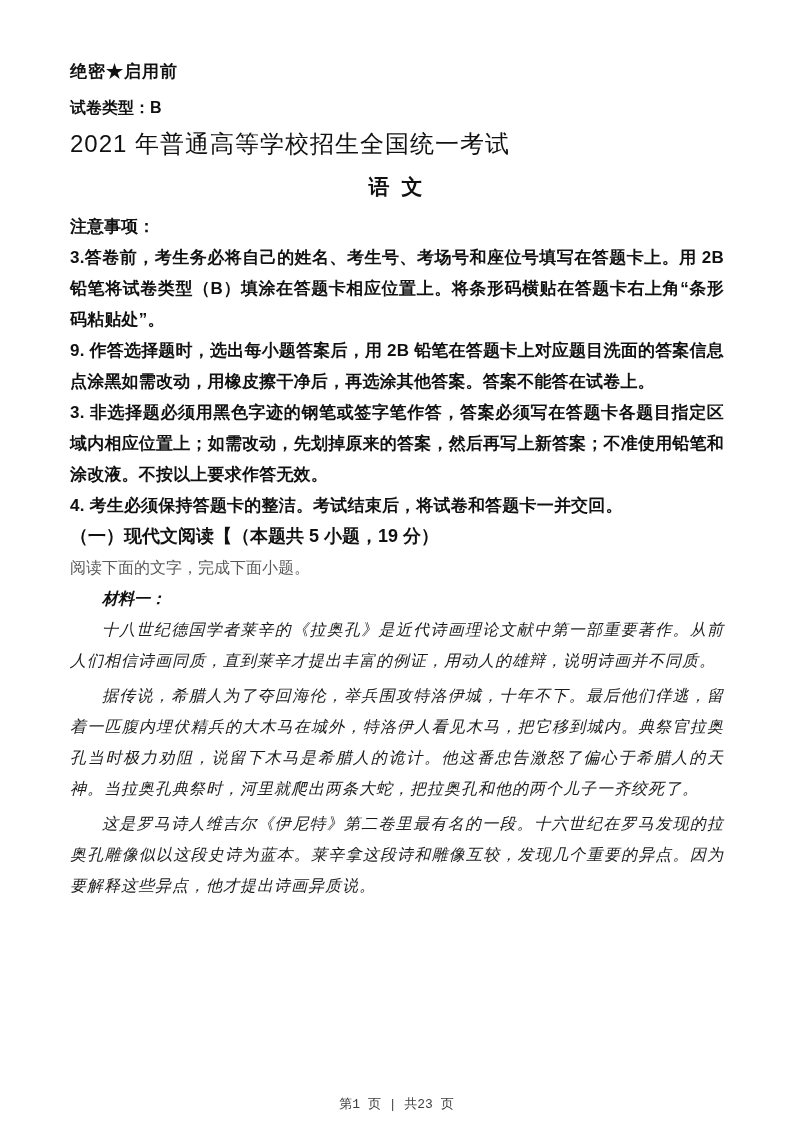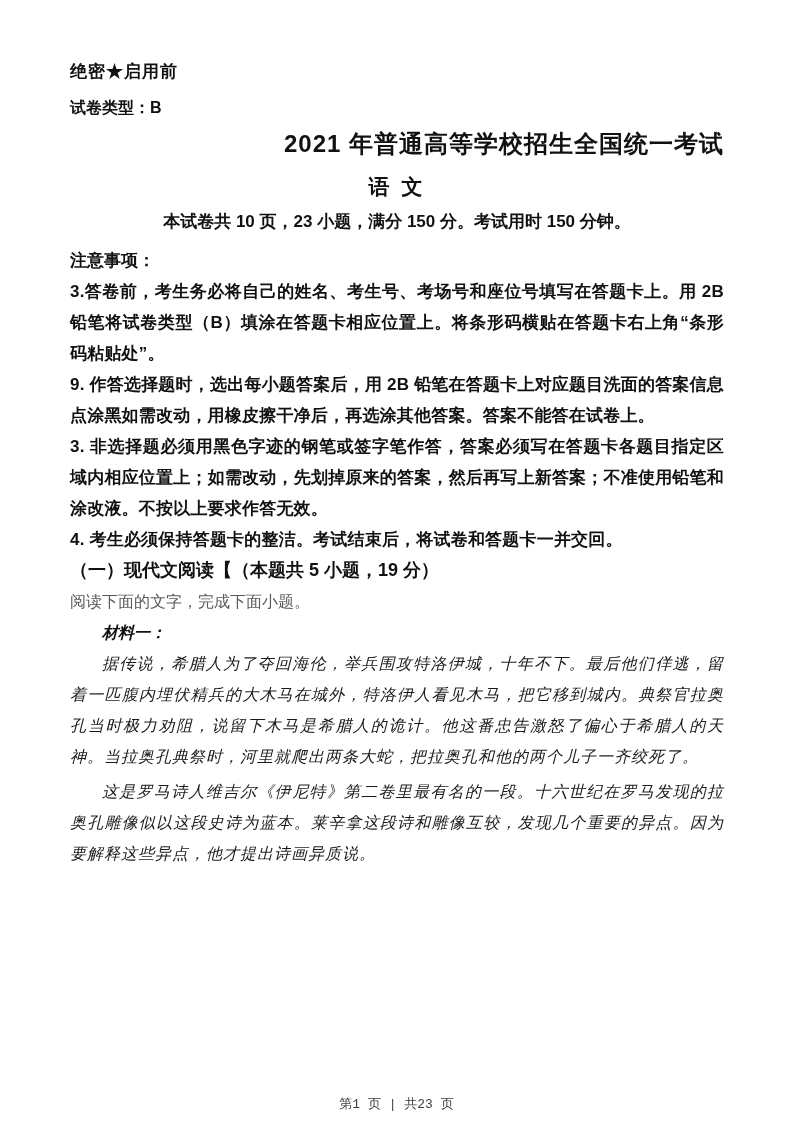--- a/index.html
+++ b/index.html
@@ -30,24 +30,24 @@
   }
   .paper-type {
     margin-top: 16px;
     font-weight: bold;
     font-size: 16px;
     line-height: 20px;
     text-align: left;
   }
   .doc-title {
     margin-top: 12px;
-    font-weight: bold;
+    font-weight: normal;
     font-size: 24px;
     line-height: 28px;
-    text-align: right;
+    text-align: left;
     letter-spacing: 1px;
   }
   .doc-subject {
     margin-top: 16px;
     font-weight: bold;
     font-size: 21px;
     line-height: 26px;
     text-align: center;
     letter-spacing: 3px;
   }
@@ -120,35 +120,35 @@
   <div class="content">
 
     <div class="secret-label">绝密★启用前</div>
 
     <div class="paper-type">试卷类型：B</div>
 
     <div class="doc-title">2021 年普通高等学校招生全国统一考试</div>
 
     <div class="doc-subject">语 文</div>
 
-    <div class="exam-info">本试卷共 10 页，23 小题，满分 150 分。考试用时 150 分钟。</div>
 
     <div class="notice-heading">注意事项：</div>
 
     <div class="notice-item">3.答卷前，考生务必将自己的姓名、考生号、考场号和座位号填写在答题卡上。用 2B 铅笔将试卷类型（B）填涂在答题卡相应位置上。将条形码横贴在答题卡右上角“条形码粘贴处”。</div>
     <div class="notice-item">9. 作答选择题时，选出每小题答案后，用 2B 铅笔在答题卡上对应题目洗面的答案信息点涂黑如需改动，用橡皮擦干净后，再选涂其他答案。答案不能答在试卷上。</div>
     <div class="notice-item">3. 非选择题必须用黑色字迹的钢笔或签字笔作答，答案必须写在答题卡各题目指定区域内相应位置上；如需改动，先划掉原来的答案，然后再写上新答案；不准使用铅笔和涂改液。不按以上要求作答无效。</div>
     <div class="notice-item">4. 考生必须保持答题卡的整洁。考试结束后，将试卷和答题卡一并交回。</div>
 
 
     <div class="section-heading">（一）现代文阅读【（本题共 5 小题，19 分）</div>
 
     <div class="reading-prompt">阅读下面的文字，完成下面小题。</div>
 
     <div class="material-label">材料一：</div>
 
+    <p class="material-paragraph">十八世纪德国学者莱辛的《拉奥孔》是近代诗画理论文献中第一部重要著作。从前人们相信诗画同质，直到莱辛才提出丰富的例证，用动人的雄辩，说明诗画并不同质。</p>
     <p class="material-paragraph">据传说，希腊人为了夺回海伦，举兵围攻特洛伊城，十年不下。最后他们佯逃，留着一匹腹内埋伏精兵的大木马在城外，特洛伊人看见木马，把它移到城内。典祭官拉奥孔当时极力劝阻，说留下木马是希腊人的诡计。他这番忠告激怒了偏心于希腊人的天神。当拉奥孔典祭时，河里就爬出两条大蛇，把拉奥孔和他的两个儿子一齐绞死了。</p>
     <p class="material-paragraph">这是罗马诗人维吉尔《伊尼特》第二卷里最有名的一段。十六世纪在罗马发现的拉奥孔雕像似以这段史诗为蓝本。莱辛拿这段诗和雕像互较，发现几个重要的异点。因为要解释这些异点，他才提出诗画异质说。</p>
 
   </div>
 
   <div class="footer">第1 页 | 共23 页</div>
 </div>
 
 </body></html>

